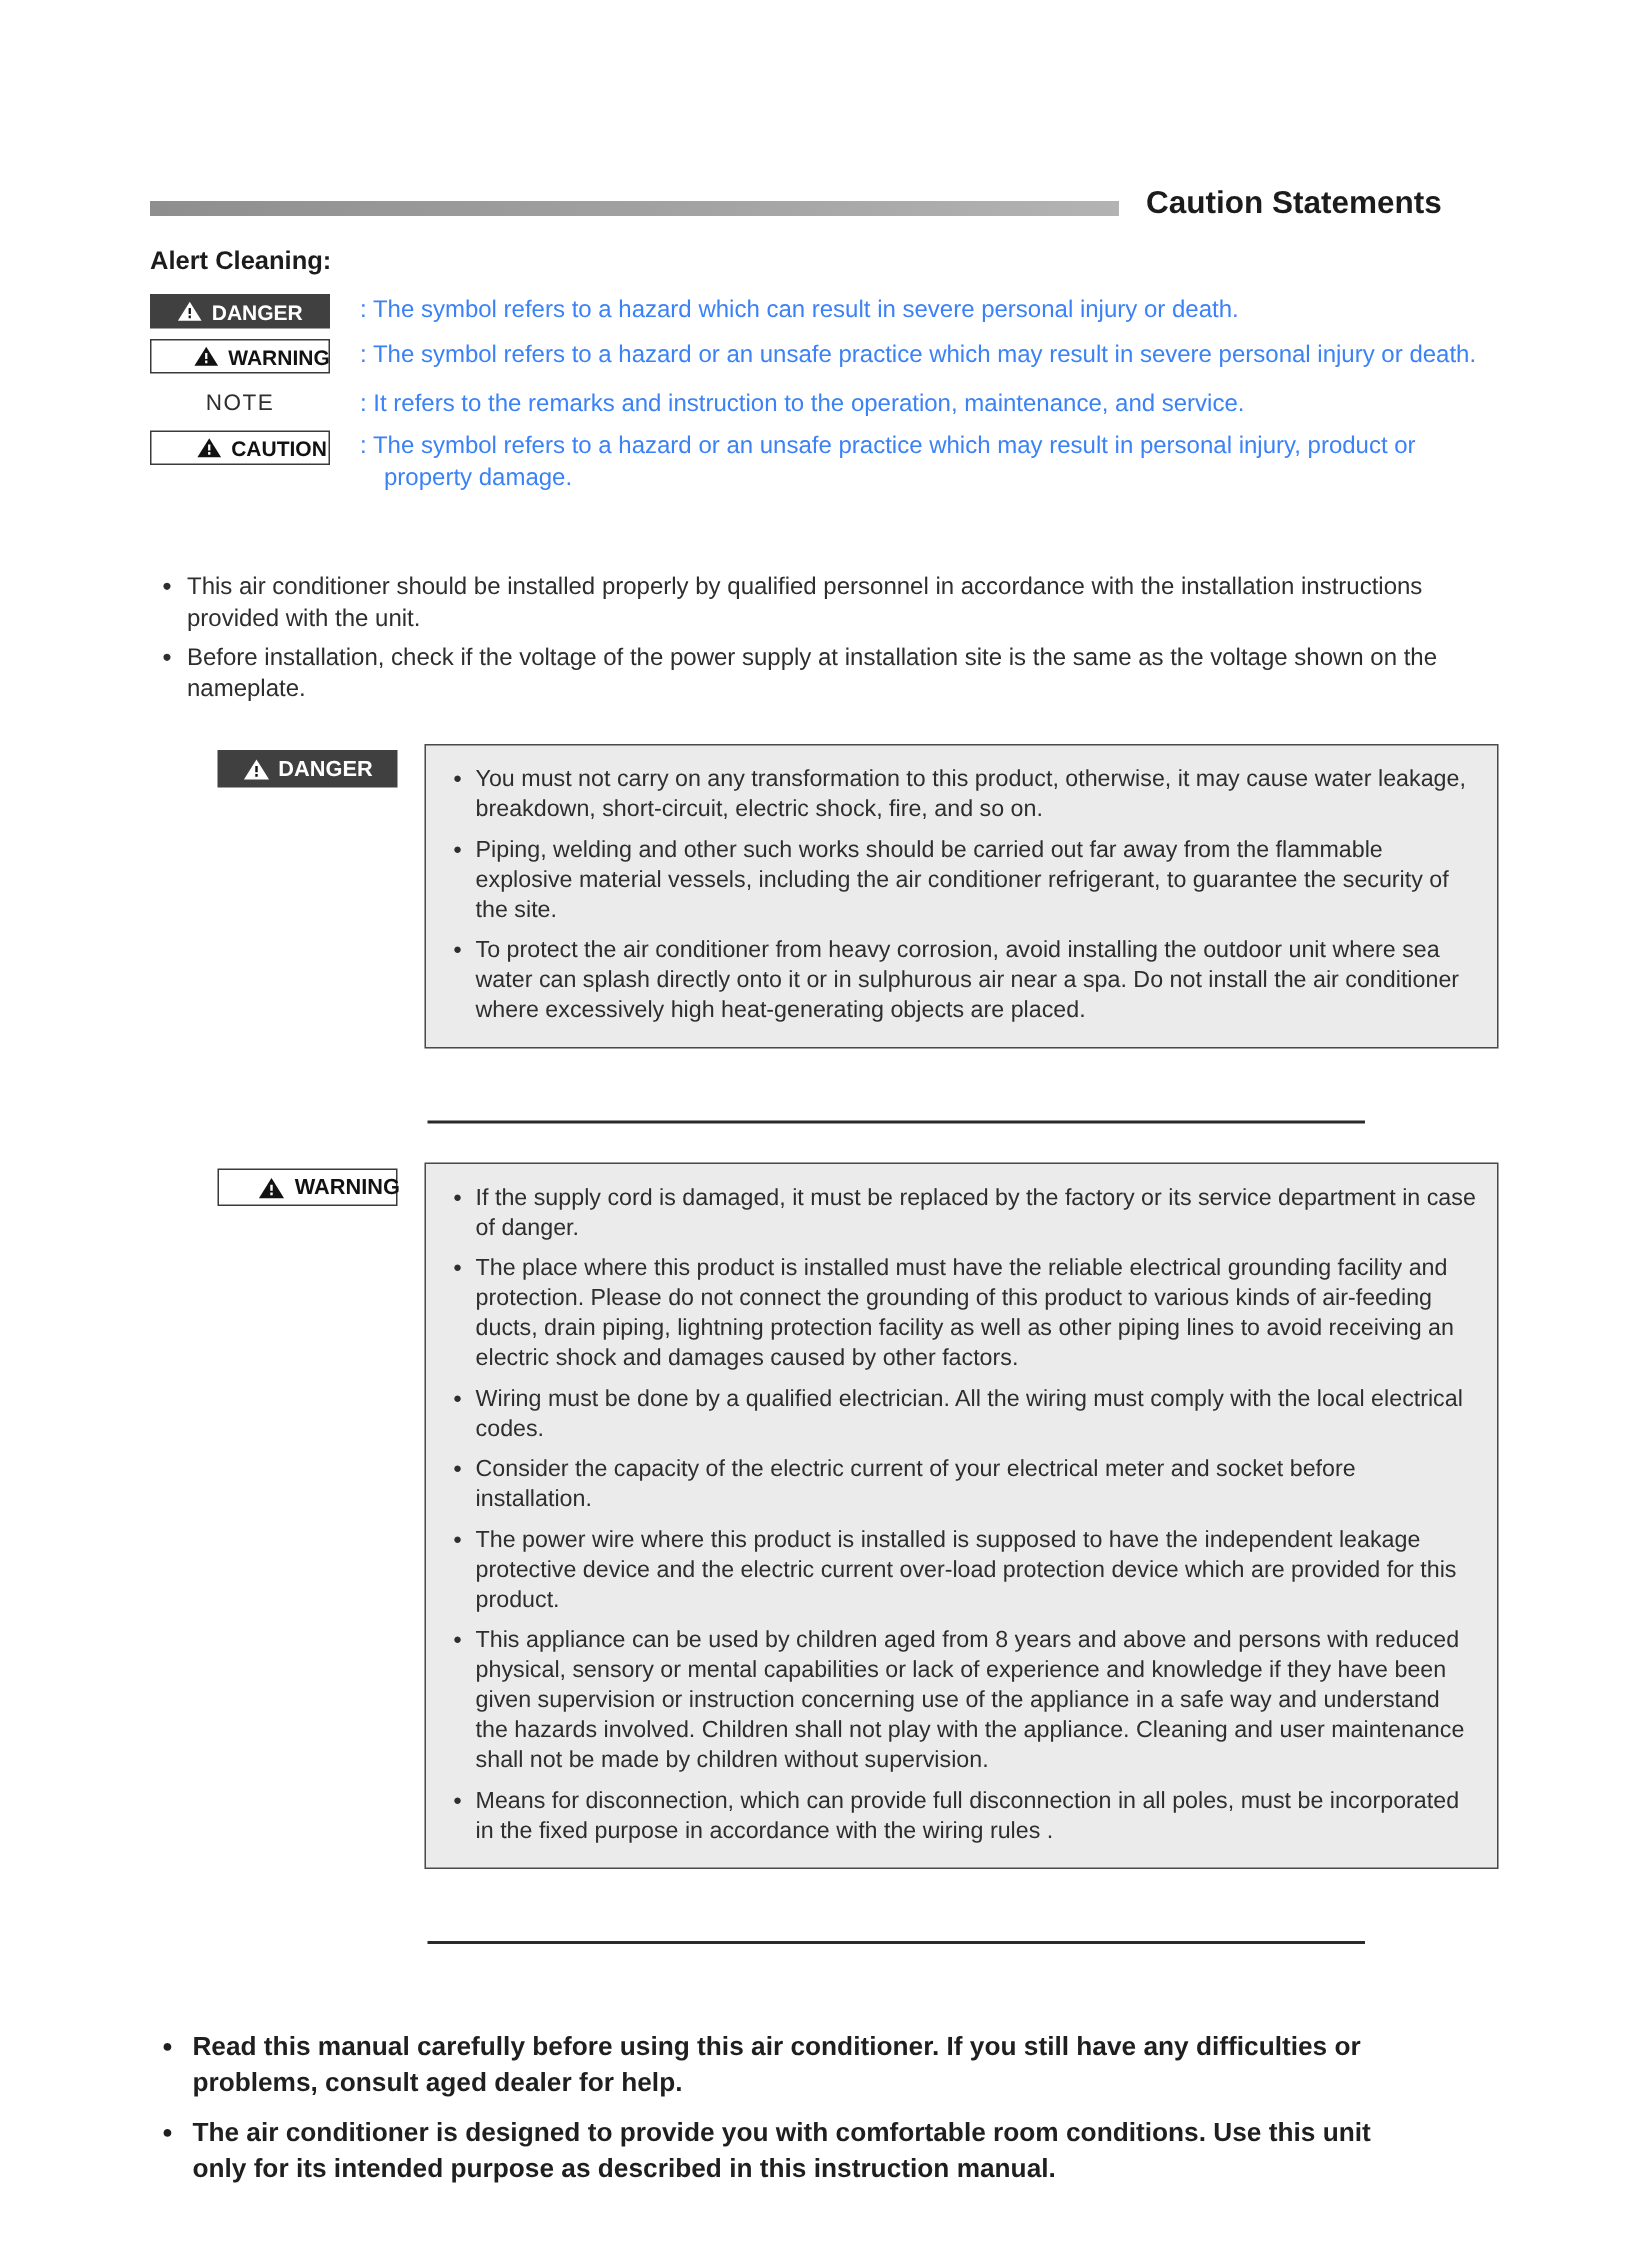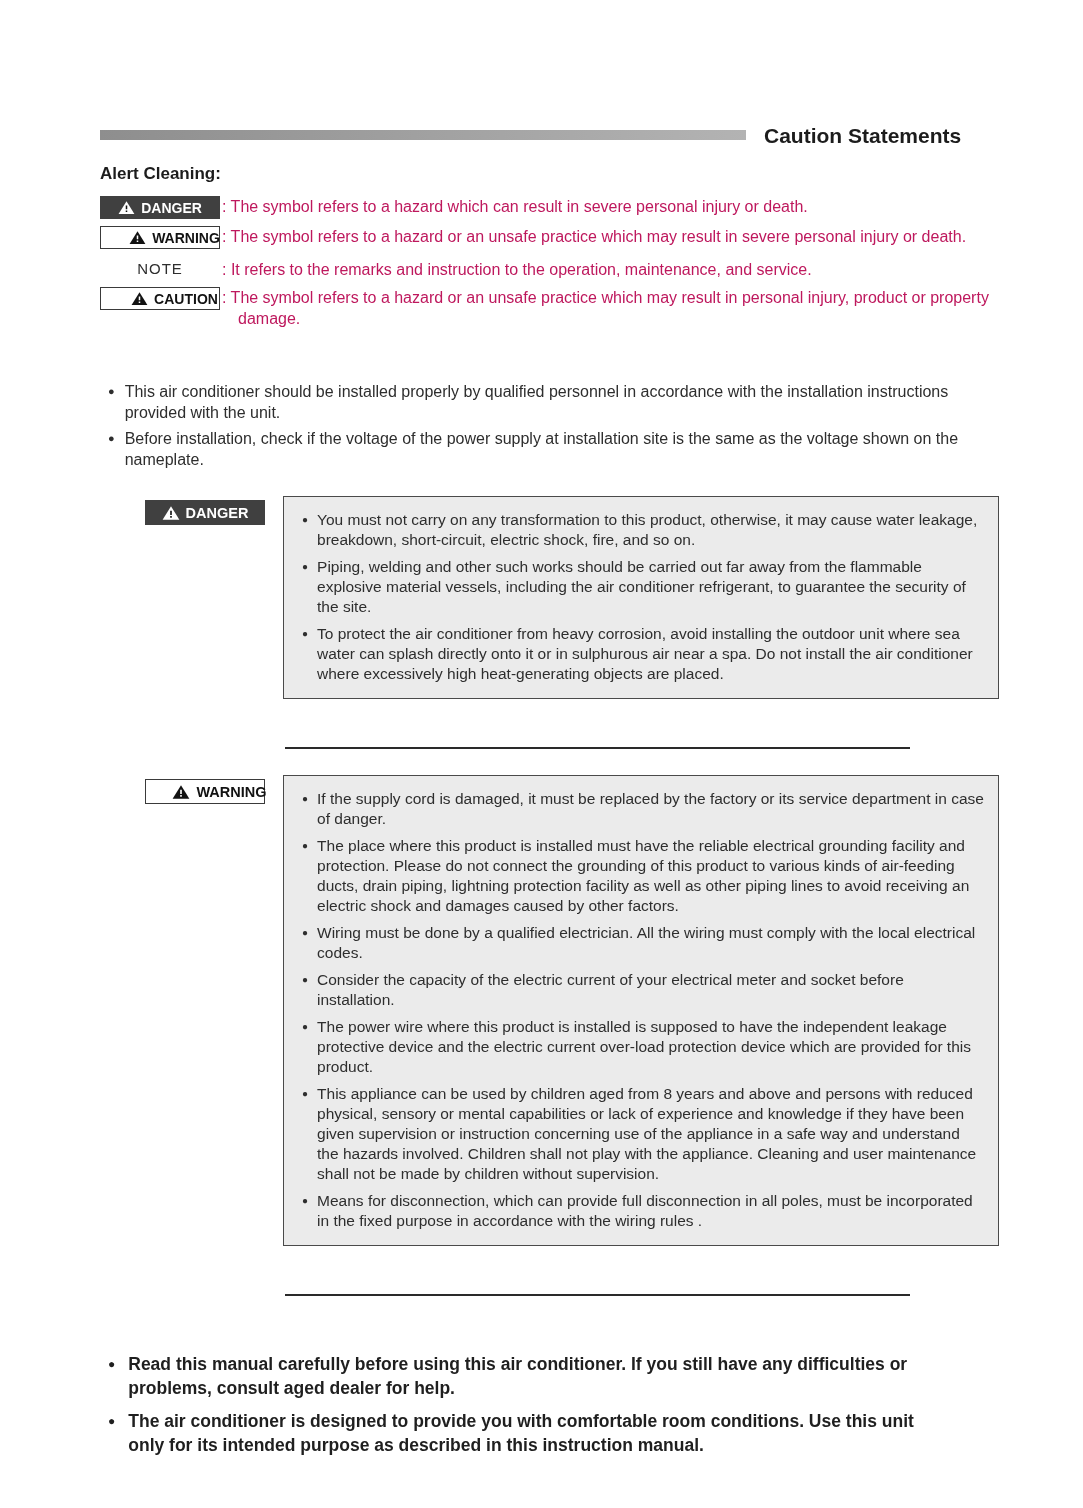--- a/index.html
+++ b/index.html
@@ -12,21 +12,21 @@
     color: #2e2e2e;
   }
   .sheet {
     width: 1083px;
     min-height: 1508px;
     padding: 124px 84px 40px 100px;
     position: relative;
   }
 
   
-  .header { display: flex; align-items: flex-start; margin-bottom: 16px; }
+  .header { display: flex; align-items: center; margin-bottom: 16px; }
   .header-rule {
     width: 646px; height: 10px; margin-top: 6px;
     background: linear-gradient(to right, #8e8e8e, #b3b3b3);
   }
   .header-title {
     margin-left: 18px; font-size: 21px; font-weight: bold;
     color: #1c1c1c; white-space: nowrap;
   }
 
   
@@ -36,22 +36,22 @@
     display: inline-flex; align-items: center; justify-content: center; gap: 6px;
     width: 120px; height: 23px; font-weight: bold; font-size: 14px; flex: 0 0 auto;
   }
   .badge-solid { background: #404040; color: #ffffff; }
   .badge-outline { background: #ffffff; color: #121212; border: 1px solid #3a3a3a; padding-left: 29px; }
   .tri { display: block; flex: 0 0 auto; }
   .tri-body { fill: currentColor; }
   .badge-solid .excl { fill: #121212; }
   .badge-outline .excl { fill: #ffffff; }
   .symbol-desc {
-    font-size: 16px; line-height: 21px; color: #be185d;
-    margin-left: 2px; padding-left: 16px; text-indent: -16px; max-width: 790px;
+    font-size: 16px; line-height: 21px; color: #3b82f6;
+    margin-left: 20px; padding-left: 16px; text-indent: -16px; max-width: 790px;
   }
   .note-label {
     width: 120px; text-align: center; font-size: 15px; letter-spacing: 1px;
     color: #2e2e2e; margin-top: 1px; flex: 0 0 auto;
   }
   .note-row { margin-top: 10px; }
 
   
   .bullet-row { display: flex; font-size: 16px; line-height: 21px; margin-bottom: 5px; }
   .bullet { flex: 0 0 auto; font-size: 11px; line-height: 21px; margin-left: 8px; margin-right: 10px; }

